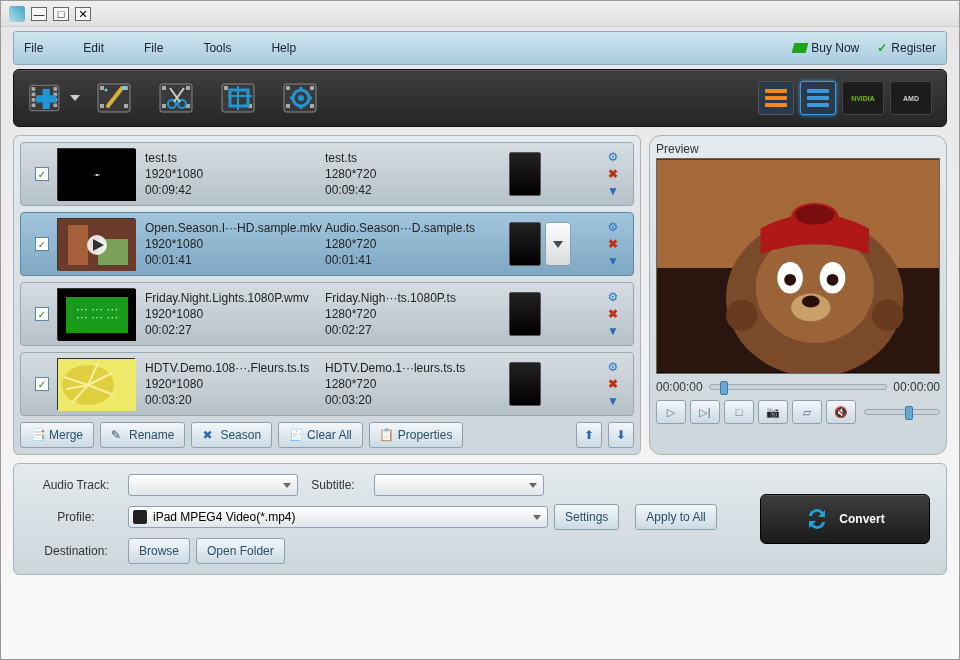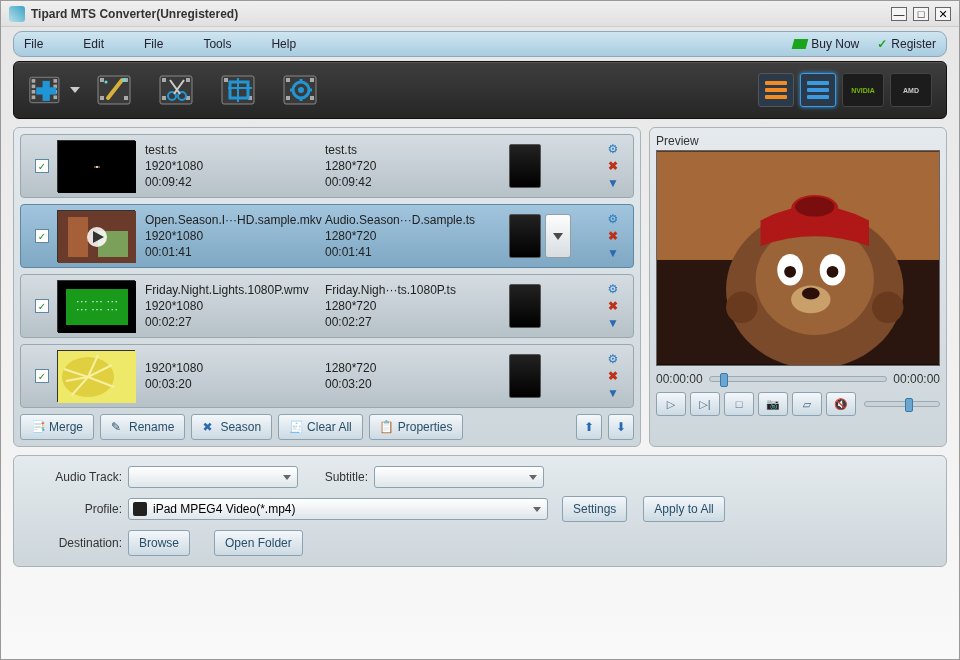--- a/index.html
+++ b/index.html
@@ -3,21 +3,21 @@
 <meta charset="utf-8">
 <style>
   * { box-sizing: border-box; margin: 0; padding: 0; font-family: "Segoe UI", Tahoma, sans-serif; font-size: 12px; }
   body { background: #fff; width: 960px; height: 660px; overflow: hidden; }
   .window { width: 960px; height: 660px; background: linear-gradient(#e6e6e6, #f9f9f9); border: 1px solid #999; }
   .titlebar { height: 26px; display: flex; align-items: center; padding: 0 8px; background: linear-gradient(#f0f0f0,#e0e0e0); border-bottom: 1px solid #ccc; }
   .titlebar-icon { width: 16px; height: 16px; background: linear-gradient(45deg,#b8e0e8,#3ba3c7); border-radius: 3px; margin-right: 6px; }
   .titlebar-text { flex: 1; font-weight: bold; color: #333; }
   .titlebar-ctrls { display: flex; gap: 6px; }
   .titlebar-ctrls span { width: 16px; height: 14px; border: 1px solid #666; text-align: center; line-height: 12px; font-size: 11px; cursor: pointer; background: #f5f5f5; }
-  .menubar { height: 26px; display: flex; align-items: center; padding: 0 10px; background: linear-gradient(#cfe5f0,#a8cce0); border: 1px solid #8fa8b8; margin: 4px 12px 0; border-radius: 9px; }
+  .menubar { height: 34px; display: flex; align-items: center; padding: 0 10px; background: linear-gradient(#cfe5f0,#a8cce0); border: 1px solid #8fa8b8; margin: 4px 12px 0; border-radius: 3px; }
   .menubar .menu-item { margin-right: 40px; color: #223; cursor: pointer; }
   .menubar .spacer { flex: 1; }
   .menubar .right-link { display: flex; align-items: center; gap: 4px; color: #223; margin-left: 18px; cursor: pointer; }
   .cart-icon { width: 14px; height: 10px; background: #1aa51a; transform: skewX(-15deg); }
   .check-icon { color: #1aa51a; font-weight: bold; }
   .toolbar { height: 58px; margin: 4px 12px 0; border-radius: 6px; background: linear-gradient(#3e3e3e,#262626); display: flex; align-items: center; padding: 0 14px; border: 1px solid #111; box-shadow: inset 0 1px 0 #555; }
   .tool-btn { width: 52px; height: 46px; margin-right: 10px; display: flex; align-items: center; justify-content: center; cursor: pointer; }
   .tool-svg { width: 44px; height: 40px; }
   .drop-caret { width: 0; height: 0; border-left: 5px solid transparent; border-right: 5px solid transparent; border-top: 6px solid #ccc; margin-left: 2px; }
   .toolbar .spacer { flex: 1; }
@@ -42,49 +42,48 @@
   .gear { color: #2878c0; }
   .redx { color: #c03018; font-weight: bold; }
   .bluedn { color: #2b6ab0; }
   .dd-btn { width: 26px; height: 44px; background: linear-gradient(#fdfdfd,#d8dde0); border: 1px solid #8fa0ab; border-radius: 3px; margin-left:4px; display: flex; align-items: center; justify-content: center; cursor: pointer; }
   .dd-btn::after { content:""; border-left:5px solid transparent; border-right:5px solid transparent; border-top:7px solid #4a4a4a; }
   .bottom-btns { display: flex; gap: 6px; margin-top: 2px; }
   .btn-small { height: 26px; background: linear-gradient(#f3f7fa,#cddae3); border: 1px solid #8da2b0; border-radius: 3px; display: flex; align-items: center; justify-content: center; padding: 0 10px; cursor: pointer; color: #274f6a; gap:4px; }
   .btn-small .bicon { width:14px; height:14px; display:inline-block; }
   .spacer-flex { flex:1; }
   .sq-updown { width:26px; height:26px; background: linear-gradient(#f3f7fa,#cddae3); border:1px solid #8da2b0; border-radius:3px; display:flex; align-items:center; justify-content:center; color:#2b6ab0; cursor:pointer; }
-  .preview-panel { width: 298px; background: linear-gradient(#e4eaee,#cdd6db); border: 1px solid #aab3b8; border-radius: 6px; padding: 6px; display:flex; flex-direction:column;}
+  .preview-panel { width: 298px; background: linear-gradient(#e4eaee,#cdd6db); border: 1px solid #aab3b8; border-radius: 12px; padding: 6px; display:flex; flex-direction:column;}
   .preview-label { font-size:12px; color:#333; margin-bottom:2px; }
   .preview-frame { width: 100%; height: 216px; background: #000; border: 1px solid #666; position: relative; overflow:hidden;}
   .preview-frame svg { width:100%; height:100%; }
   .time-row { display:flex; align-items:center; margin-top:6px; gap:6px; color:#333; }
   .slider { flex:1; height:6px; background:#c8d2d8; border:1px solid #9baab2; border-radius:3px; position:relative; }
   .slider-knob { position:absolute; left:10px; top:-4px; width:8px; height:14px; background:#6aa6d0; border:1px solid #3a7aaa; border-radius:2px; }
   .pctrls { display:flex; gap:4px; margin-top:6px; }
   .pbtn { width:30px; height:24px; background: linear-gradient(#f3f7fa,#cddae3); border:1px solid #8da2b0; border-radius:3px; display:flex; align-items:center; justify-content:center; color:#4a6a82; cursor:pointer; font-size:11px;}
   .vol-slider { flex:1; height:6px; background:#c8d2d8; border:1px solid #9baab2; border-radius:3px; position:relative; margin:auto 0 auto 4px;}
   .vol-slider .slider-knob{ left:40px; }
   .settings-panel { margin: 8px 12px; background: linear-gradient(#e4eaee,#cdd6db); border:1px solid #aab3b8; border-radius:6px; padding:10px 16px; display:flex; align-items:center;}
   .form-col { display:flex; flex-direction:column; gap:8px; flex:1; }
   .form-row { display:flex; align-items:center; }
-  .form-label { width:92px; text-align:right; color:#333; margin-right:6px;}
+  .form-label { width:92px; text-align:center; color:#333; margin-right:6px;}
   .combo { height:22px; background: linear-gradient(#fff,#e0e6ea); border:1px solid #8da2b0; border-radius:3px; display:flex; align-items:center; padding:0 4px; position:relative; cursor:pointer;}
   .combo::after { content:""; position:absolute; right:6px; top:8px; border-left:4px solid transparent; border-right:4px solid transparent; border-top:5px solid #666;}
   .textbox { height:22px; background:#fff; border:1px solid #8da2b0; border-radius:3px; padding:0 6px; display:flex; align-items:center; color:#222;}
   .convert-btn { width:170px; height:50px; margin-left:16px; background: linear-gradient(#3e3e3e,#1a1a1a); border:1px solid #000; border-radius:6px; display:flex; align-items:center; justify-content:center; gap:10px; cursor:pointer; color:#fff; font-size:18px; font-weight:bold; box-shadow: inset 0 1px 0 #555;}
   .convert-icon { width:24px; height:24px; }
 </style>
 </head>
 <body>
 
 <div class="window">
 
   <div class="titlebar">
     <div class="titlebar-icon"></div>
-    <div class="titlebar-text">Tipard MTS Converter(Unregistered)</div>
     <div class="titlebar-ctrls">
       <span>—</span>
       <span>□</span>
       <span>✕</span>
     </div>
   </div>
 
   <div class="menubar">
     <span class="menu-item">File</span>
     <span class="menu-item">Edit</span>
@@ -286,24 +285,26 @@
                 <line x1="30" y1="26" x2="6" y2="18"></line>
                 <line x1="30" y1="26" x2="8" y2="30"></line>
                 <line x1="30" y1="26" x2="14" y2="44"></line>
                 <line x1="30" y1="26" x2="40" y2="4"></line>
                 <line x1="30" y1="26" x2="54" y2="14"></line>
                 <line x1="30" y1="26" x2="56" y2="36"></line>
               </g>
           </svg>
         </div>
         <div class="row-col">
+          <div>HDTV.Demo.108···.Fleurs.ts.ts</div>
           <div>1920*1080</div>
           <div>00:03:20</div>
         </div>
         <div class="row-col">
+          <div>HDTV.Demo.1···leurs.ts.ts</div>
           <div>1280*720</div>
           <div>00:03:20</div>
         </div>
         <div class="device-icon"></div>
         <div class="row-ctrls">
           <span class="gear">⚙</span>
           <span class="redx">✖</span>
           <span class="bluedn">▼</span>
         </div>
       </div>
@@ -384,32 +385,39 @@
         <div class="combo" style="width:170px"></div>
         <div class="form-label" style="width:70px">Subtitle:</div>
         <div class="combo" style="width:170px"></div>
       </div>
       <div class="form-row">
         <div class="form-label">Profile:</div>
         <div class="combo" style="width:420px">
           <span style="width:14px;height:14px;background:#222;border-radius:2px;margin-right:6px;"></span>
           <span>iPad MPEG4 Video(*.mp4)</span>
         </div>
-        <div class="btn-small" style="margin-left:14px">
+        <div class="btn-small" style="margin-left:6px">
             <span>Settings</span>
           </div>
         <div class="btn-small" style="margin-left:16px">
             <span>Apply to All</span>
           </div>
       </div>
       <div class="form-row">
         <div class="form-label">Destination:</div>
         <div class="btn-small" style="">
             <span>Browse</span>
           </div>
-        <div class="btn-small" style="margin-left:24px">
+        <div class="btn-small" style="margin-left:6px">
             <span>Open Folder</span>
           </div>
       </div>
     </div>
+    <div class="convert-btn">
+      <svg class="convert-icon" viewBox="0 0 24 24">
+        <path d="M4 9 a8 8 0 0 1 14 -4 l2 -2 v7 h-7 l3 -3 a5 5 0 0 0 -9 2 z" fill="#1fa4e0"></path>
+        <path d="M20 15 a8 8 0 0 1 -14 4 l-2 2 v-7 h7 l-3 3 a5 5 0 0 0 9 -2 z" fill="#1fa4e0"></path>
+      </svg>
+      <span>Convert</span>
+    </div>
   </div>
 
 </div>
 
 </body></html>

